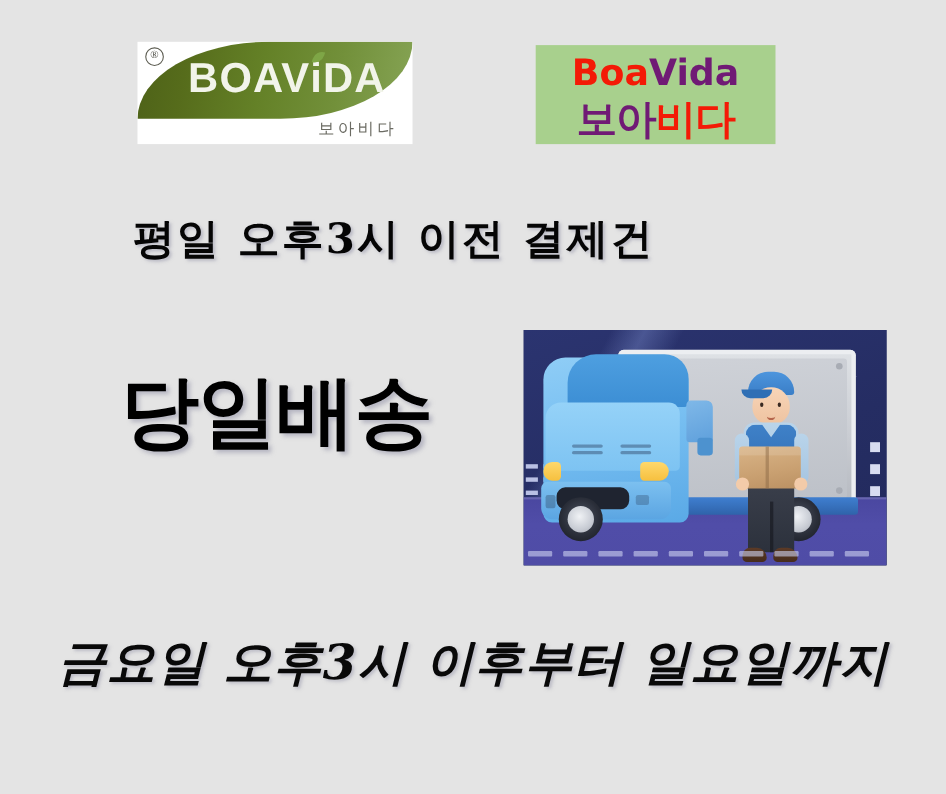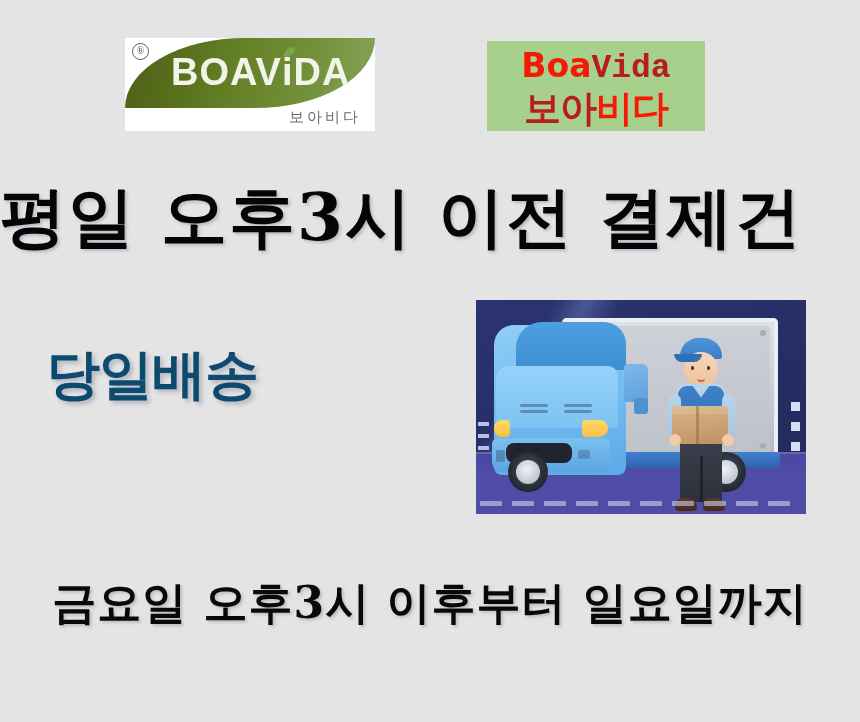--- a/index.html
+++ b/index.html
@@ -126,51 +126,52 @@
     top: 5px;
     font-size: 33px;
     letter-spacing: 0px;
   }
   .bv2-line2 {
     top: 43px;
     font-size: 37px;
     letter-spacing: -1px;
   }
   .c-red { color: #f41a06; }
-  .c-purple { color: #b91c1c; font-family: Liberation Mono, monospace; }
+  .c-purple { color: #701a75; }
 
   
   .headline {
     position: absolute;
     top: 180px;
     left: 0;
     width: 716px;
     text-align: center;
     font-family: "DejaVu Serif", "Liberation Serif", serif;
     font-weight: bold;
-    font-size: 66px;
+    font-size: 38px;
     line-height: 74px;
     letter-spacing: 2px;
     color: #050505;
     text-shadow: 2px 2px 3px rgba(150,150,170,0.55);
     white-space: nowrap;
   }
 
   
   .bigtitle {
     position: absolute;
     top: 322px;
     left: 46px;
     width: 410px;
+    text-align: center;
     font-family: "DejaVu Serif", "Liberation Serif", serif;
     font-weight: bold;
-    font-size: 54px;
+    font-size: 72px;
     line-height: 104px;
     letter-spacing: -1px;
-    color: #0c4a6e;
+    color: #000000;
     text-shadow: 3px 3px 4px rgba(150,150,170,0.6);
     white-space: nowrap;
   }
 
   
   .truck-photo {
     position: absolute;
     left: 476px;
     top: 300px;
     width: 330px;
@@ -489,21 +490,21 @@
     text-align: center;
     font-family: "DejaVu Serif", "Liberation Serif", serif;
     font-weight: bold;
     font-size: 44px;
     line-height: 62px;
     letter-spacing: 1px;
     color: #090909;
     text-shadow: 2px 2px 3px rgba(150,150,170,0.5);
     white-space: nowrap;
   }
-  .footer .fl { display: block; }
+  .footer .fl { display: block; font-style: italic; }
 </style>
 </head>
 <body>
 
 <div class="banner">
 
   <div class="logo-row">
 
     <div class="logo-boavida">
       <div class="leaf-shape"></div>

